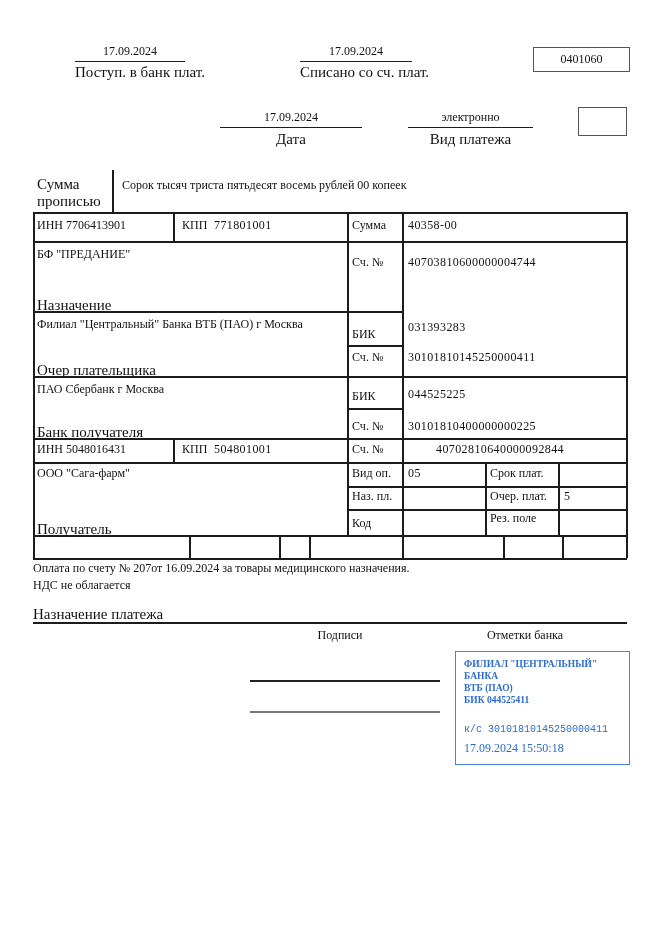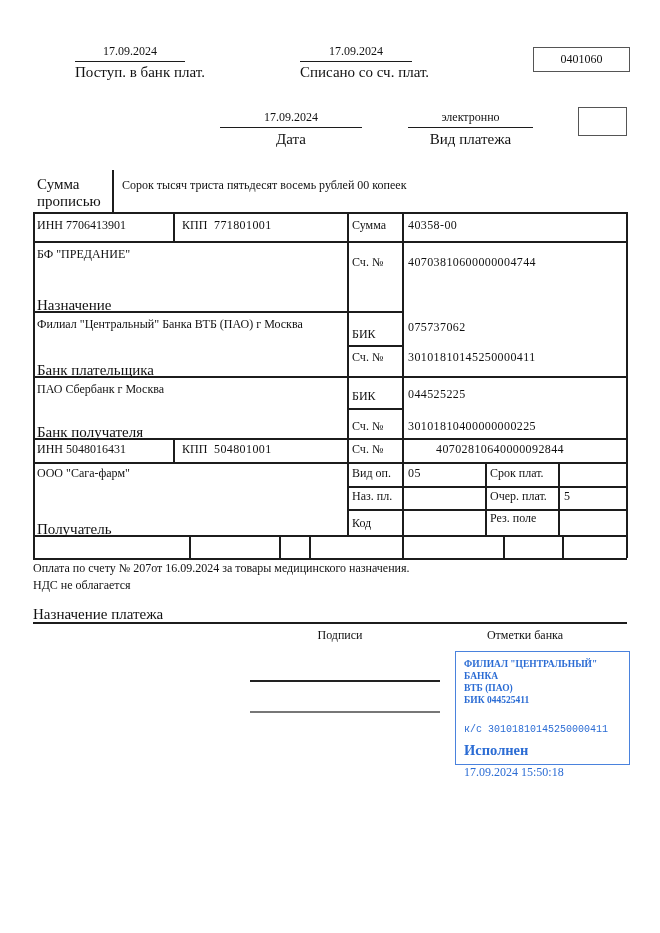--- a/index.html
+++ b/index.html
@@ -83,23 +83,23 @@
   <div class="t num" style="left:214px;top:219px;">771801001</div>
   <div class="t" style="left:352px;top:219px;">Сумма</div>
   <div class="t num" style="left:408px;top:219px;">40358-00</div>
 
   <div class="t" style="left:37px;top:248px;">БФ "ПРЕДАНИЕ"</div>
   <div class="t small" style="left:37px;top:297px;">Назначение</div>
   <div class="t" style="left:352px;top:256px;">Сч. №</div>
   <div class="t num" style="left:408px;top:256px;">40703810600000004744</div>
 
   <div class="t" style="left:37px;top:318px;">Филиал "Центральный" Банка ВТБ (ПАО) г Москва</div>
-  <div class="t small" style="left:37px;top:362px;">Банк плательщика</div>
+  <div class="t small" style="left:37px;top:362px;">Очер плательщика</div>
   <div class="t" style="left:352px;top:328px;">БИК</div>
-  <div class="t num" style="left:408px;top:321px;">075737062</div>
+  <div class="t num" style="left:408px;top:321px;">031393283</div>
   <div class="t" style="left:352px;top:351px;">Сч. №</div>
   <div class="t num" style="left:408px;top:351px;">30101810145250000411</div>
 
   <div class="t" style="left:37px;top:383px;">ПАО Сбербанк г Москва</div>
   <div class="t small" style="left:37px;top:424px;">Банк получателя</div>
   <div class="t" style="left:352px;top:390px;">БИК</div>
   <div class="t num" style="left:408px;top:388px;">044525225</div>
   <div class="t" style="left:352px;top:420px;">Сч. №</div>
   <div class="t num" style="left:408px;top:420px;">30101810400000000225</div>
 
@@ -137,17 +137,16 @@
 
 
   <div class="sigline" style="top:680px;background:#222;"></div>
   <div class="sigline" style="top:711px;background:#777;"></div>
 
   <div class="stamp-bank">
     <div class="b1">ФИЛИАЛ "ЦЕНТРАЛЬНЫЙ" БАНКА</div>
     <div class="b1">ВТБ (ПАО)</div>
     <div class="b1">БИК 044525411</div>
     <div class="b2">к/с 30101810145250000411</div>
-    <div class="b3">Исполнен</div>
     <div class="b4">17.09.2024 15:50:18</div>
   </div>
 
 </div>
 
 </body></html>

